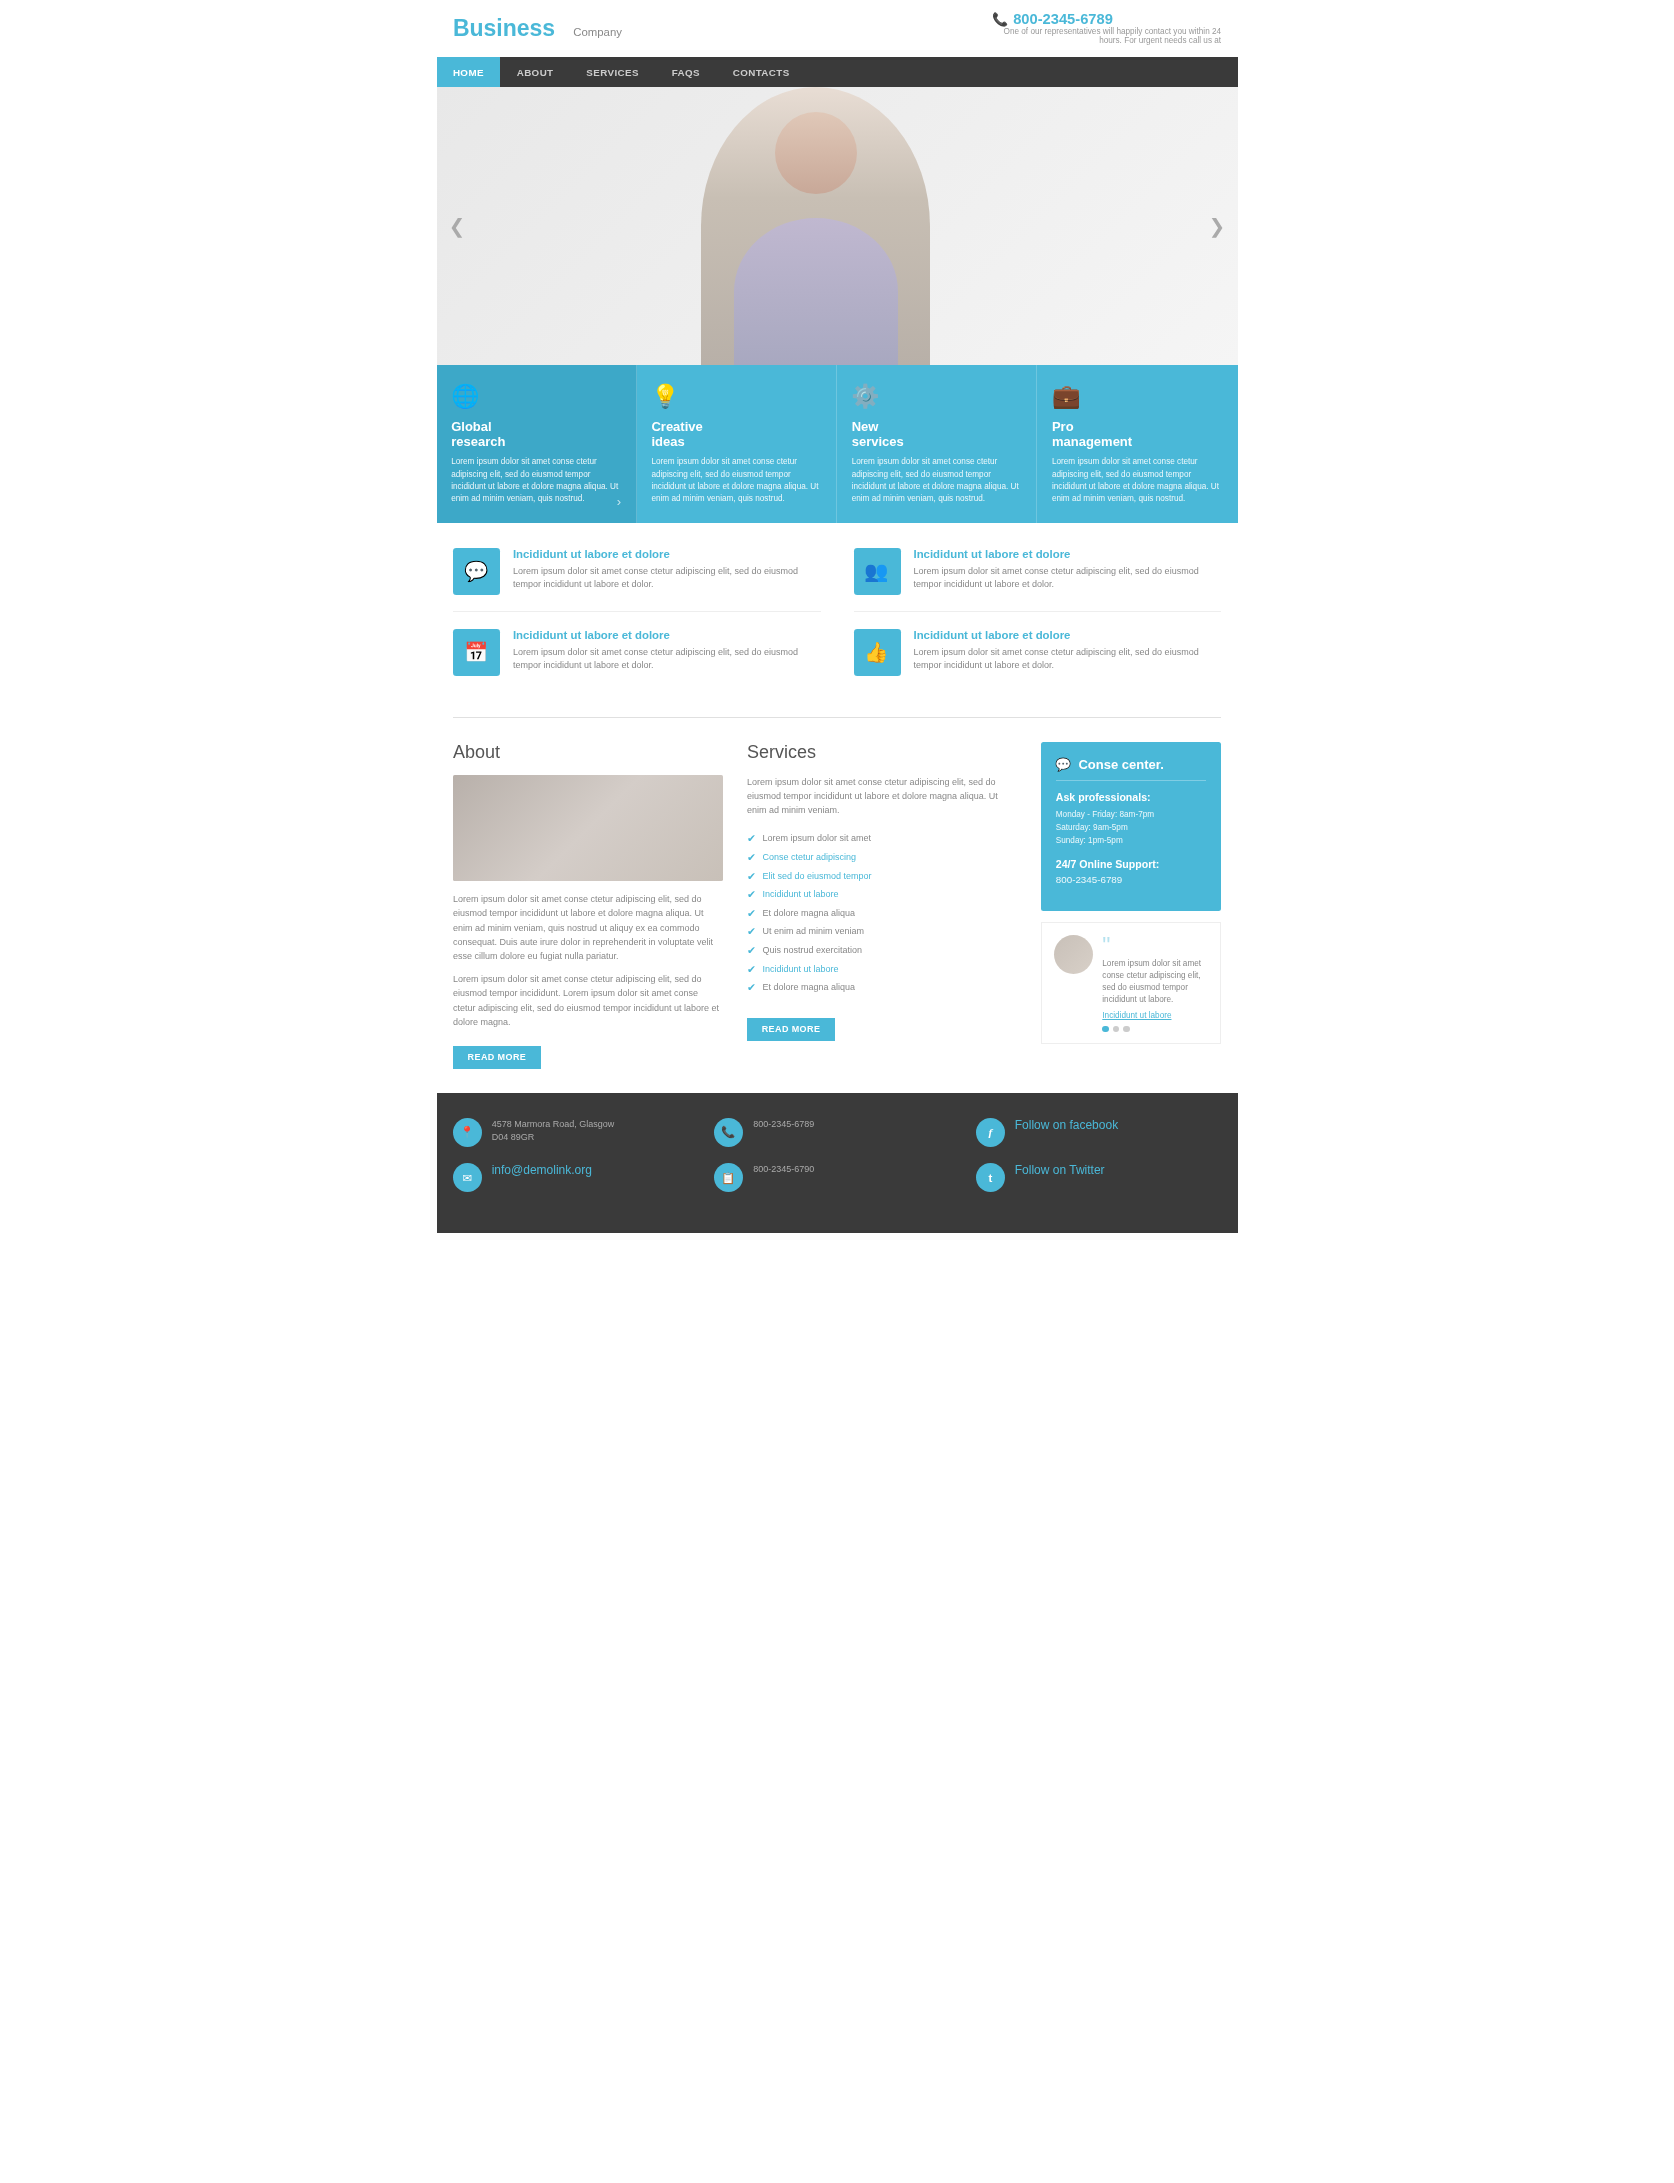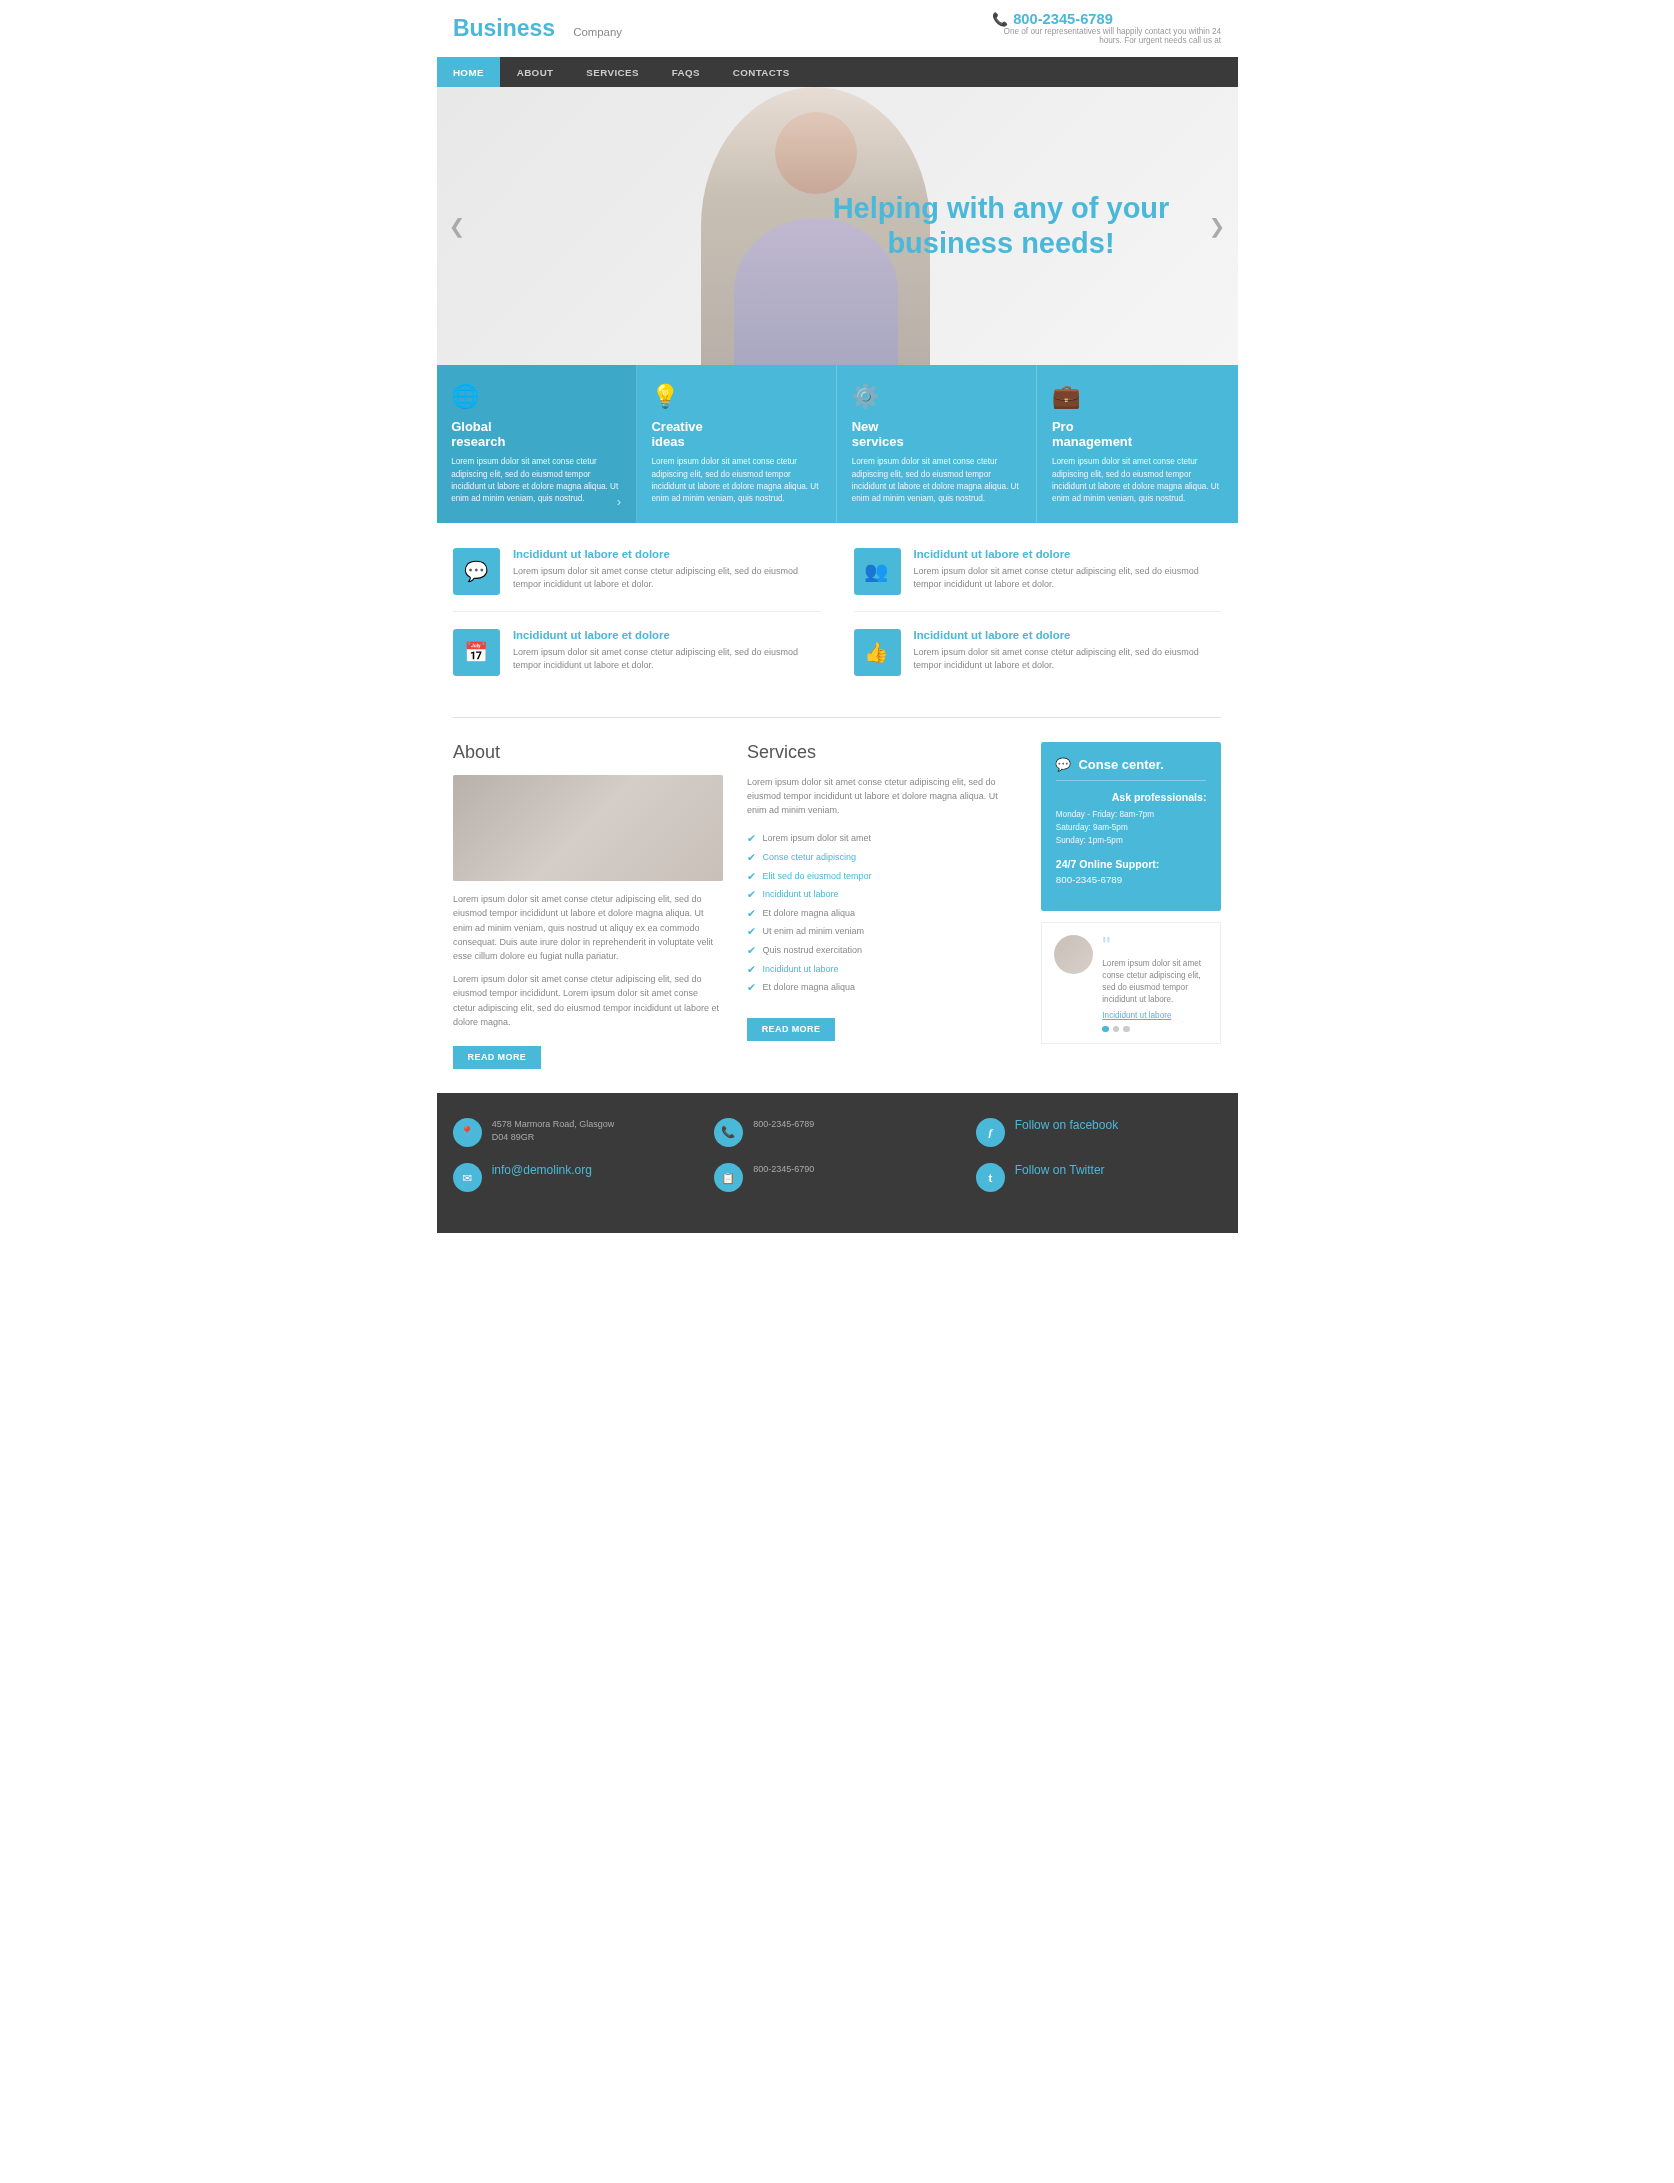--- a/index.html
+++ b/index.html
@@ -60,21 +60,21 @@
     .read-more-btn { display: inline-block; padding: 6.5px 14.7px; background: #4ab8d8; color: #fff; font-size: 9px; text-decoration: none; font-weight: bold; text-transform: uppercase; letter-spacing: 0.4px; margin-top: 8.2px; cursor: pointer; border: none; }
 
     .services-text { font-size: 9px; line-height: 1.6; color: #888; margin-bottom: 11.4px; }
     .services-list { list-style: none; margin-bottom: 13px; }
     .services-list li { font-size: 9px; color: #888; padding: 3.3px 0; display: flex; align-items: center; gap: 6.5px; }
     .services-list li .check { color: #4ab8d8; font-size: 10.6px; }
 
     
     .help-center { background: #4ab8d8; color: #fff; border-radius: 2.5px; padding: 14.7px; }
     .help-header { display: flex; align-items: center; gap: 6.5px; font-size: 13px; font-weight: bold; margin-bottom: 9.8px; border-bottom: 0.8px solid rgba(255,255,255,0.3); padding-bottom: 8.2px; }
-    .help-section-title { font-size: 10.6px; font-weight: bold; margin-bottom: 4.9px; text-align: right; }
+    .help-section-title { font-size: 10.6px; font-weight: bold; margin-bottom: 4.9px; }
     .help-hours { font-size: 8.2px; line-height: 1.6; opacity: 0.9; margin-bottom: 11.4px; }
     .help-support-title { font-size: 10.6px; font-weight: bold; margin-bottom: 3.3px; }
     .help-phone { font-size: 9.8px; opacity: 0.9; margin-bottom: 11.4px; }
 
     
     footer { background: #3a3a3a; padding: 24.5px 16.4px; }
     .footer-grid { display: grid; grid-template-columns: 1fr 1fr 1fr; gap: 16.4px; margin-bottom: 16.4px; }
     .footer-item { display: flex; align-items: flex-start; gap: 9.8px; color: #aaa; }
     .footer-icon { width: 29px; height: 29px; background: #4ab8d8; border-radius: 50%; display: flex; align-items: center; justify-content: center; color: #fff; font-size: 11.4px; flex-shrink: 0; }
     .footer-item-text { font-size: 9px; line-height: 1.5; color: #aaa; }
@@ -110,23 +110,20 @@
 
 <div class="hero">
   <div class="hero-bg"></div>
 
   <div style="position:absolute; left:30%; top:0; width:278px; height:278px; overflow:hidden;">
     <div style="width:229px; height:278px; background:linear-gradient(180deg,#e8ddd4 0%,#c8bfb4 40%,#b8b0a8 100%); border-radius:50% 50% 0 0; margin:0 auto; position:relative; overflow:hidden;">
       <div style="width:82px;height:82px;background:linear-gradient(180deg,#e0c8b8,#c8a898);border-radius:50%;position:absolute;top:24.5px;left:50%;transform:translateX(-50%);"></div>
       <div style="width:164px;height:147px;background:linear-gradient(180deg,#c0b8d0,#a8a8c0);border-radius:60% 60% 0 0;position:absolute;bottom:0;left:50%;transform:translateX(-50%);"></div>
     </div>
   </div>
-  <div class="hero-text">
-    <div class="hero-heading">Helping with any of your business needs!</div>
-  </div>
   <div class="hero-arrow-left">❮</div>
   <div class="hero-arrow-right">❯</div>
 </div>
 
 <div class="features">
   <div class="feature-item">
     <div class="feature-icon">🌐</div>
     <div class="feature-title">Global<br>research</div>
     <div class="feature-text">Lorem ipsum dolor sit amet conse ctetur adipiscing elit, sed do eiusmod tempor incididunt ut labore et dolore magna aliqua. Ut enim ad minim veniam, quis nostrud.</div>
     <div class="feature-arrow">›</div>

